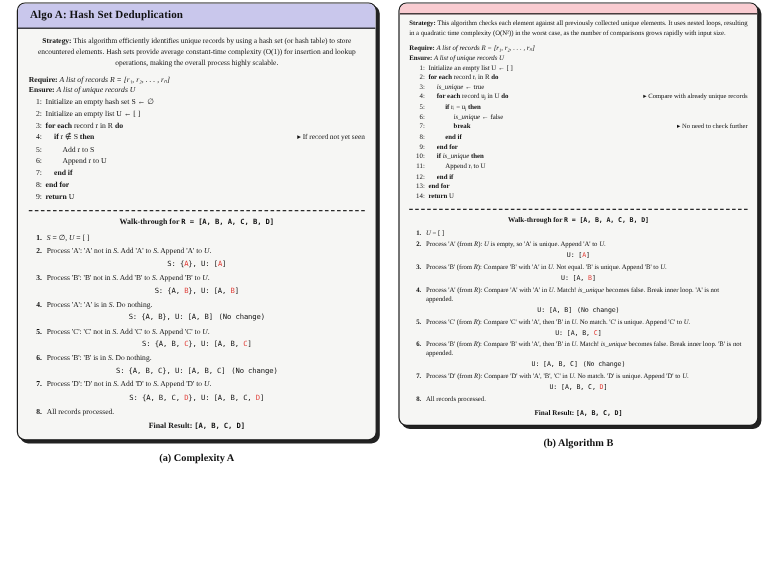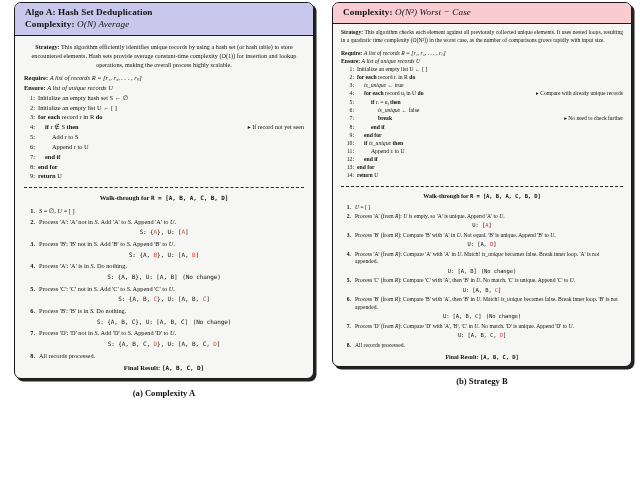--- a/index.html
+++ b/index.html
@@ -139,21 +139,20 @@
 </style>
 </head>
 <body>
 
 <div class="page">
 
   <div class="col col-left">
     <div class="card" id="card-left" style="background: rgb(246, 246, 244);">
       <div class="card-header" id="hdr-left" style="background: rgb(201, 199, 236);">
         <div class="hdr-line">Algo A: Hash Set Deduplication</div>
-        <div class="hdr-line"><span>Complexity:</span> <span class="mathup">O(N) Average</span></div>
       </div>
       <div class="card-body">
         <p class="strategy center"><b>Strategy:</b> <span>This algorithm efficiently identifies unique records by using a hash set (or hash table) to store encountered elements. Hash sets provide average constant-time complexity (O(1)) for insertion and lookup operations, making the overall process highly scalable.</span></p>
 
         <div class="algo">
           <div class="reqline"><b>Require:</b> <span class="mv">A list of records R = [r₁, r₂, . . . , rₙ]</span></div>
           <div class="reqline"><b>Ensure:</b> <span class="mv">A list of unique records U</span></div>
           <div id="code-left">
               <div class="algo-row">
                 <span class="ln" style="width: 11px;">1:</span>
@@ -256,21 +255,20 @@
           </ol>
         <div class="final"><span>Final Result:</span> <span class="mono">[A, B, C, D]</span></div>
       </div>
     </div>
     <div class="caption">(a) Complexity A</div>
   </div>
 
   <div class="col col-right">
     <div class="card" id="card-right" style="background: rgb(246, 246, 244);">
       <div class="card-header" id="hdr-right" style="background: rgb(249, 204, 209);">
-        <div class="hdr-line"><span>Complexity:</span> <span class="mathup">O(N²) Worst − Case</span></div>
       </div>
       <div class="card-body">
         <p class="strategy justify"><b>Strategy:</b> <span>This algorithm checks each element against all previously collected unique elements. It uses nested loops, resulting in a quadratic time complexity (O(N²)) in the worst case, as the number of comparisons grows rapidly with input size.</span></p>
 
         <div class="algo">
           <div class="reqline"><b>Require:</b> <span class="mv">A list of records R = [r₁, r₂, . . . , rₙ]</span></div>
           <div class="reqline"><b>Ensure:</b> <span class="mv">A list of unique records U</span></div>
           <div id="code-right">
               <div class="algo-row">
                 <span class="ln" style="width: 13px;">1:</span>
@@ -388,16 +386,16 @@
             <li>
               <div class="wt-item">
                 <span class="wt-num">8.</span>
                 <span class="wt-body">All records processed.</span>
               </div>
             </li>
           </ol>
         <div class="final"><span>Final Result:</span> <span class="mono">[A, B, C, D]</span></div>
       </div>
     </div>
-    <div class="caption">(b) Strategy B</div>
+    <div class="caption">(b) Algorithm B</div>
   </div>
 
 </div>
 
 </body></html>

